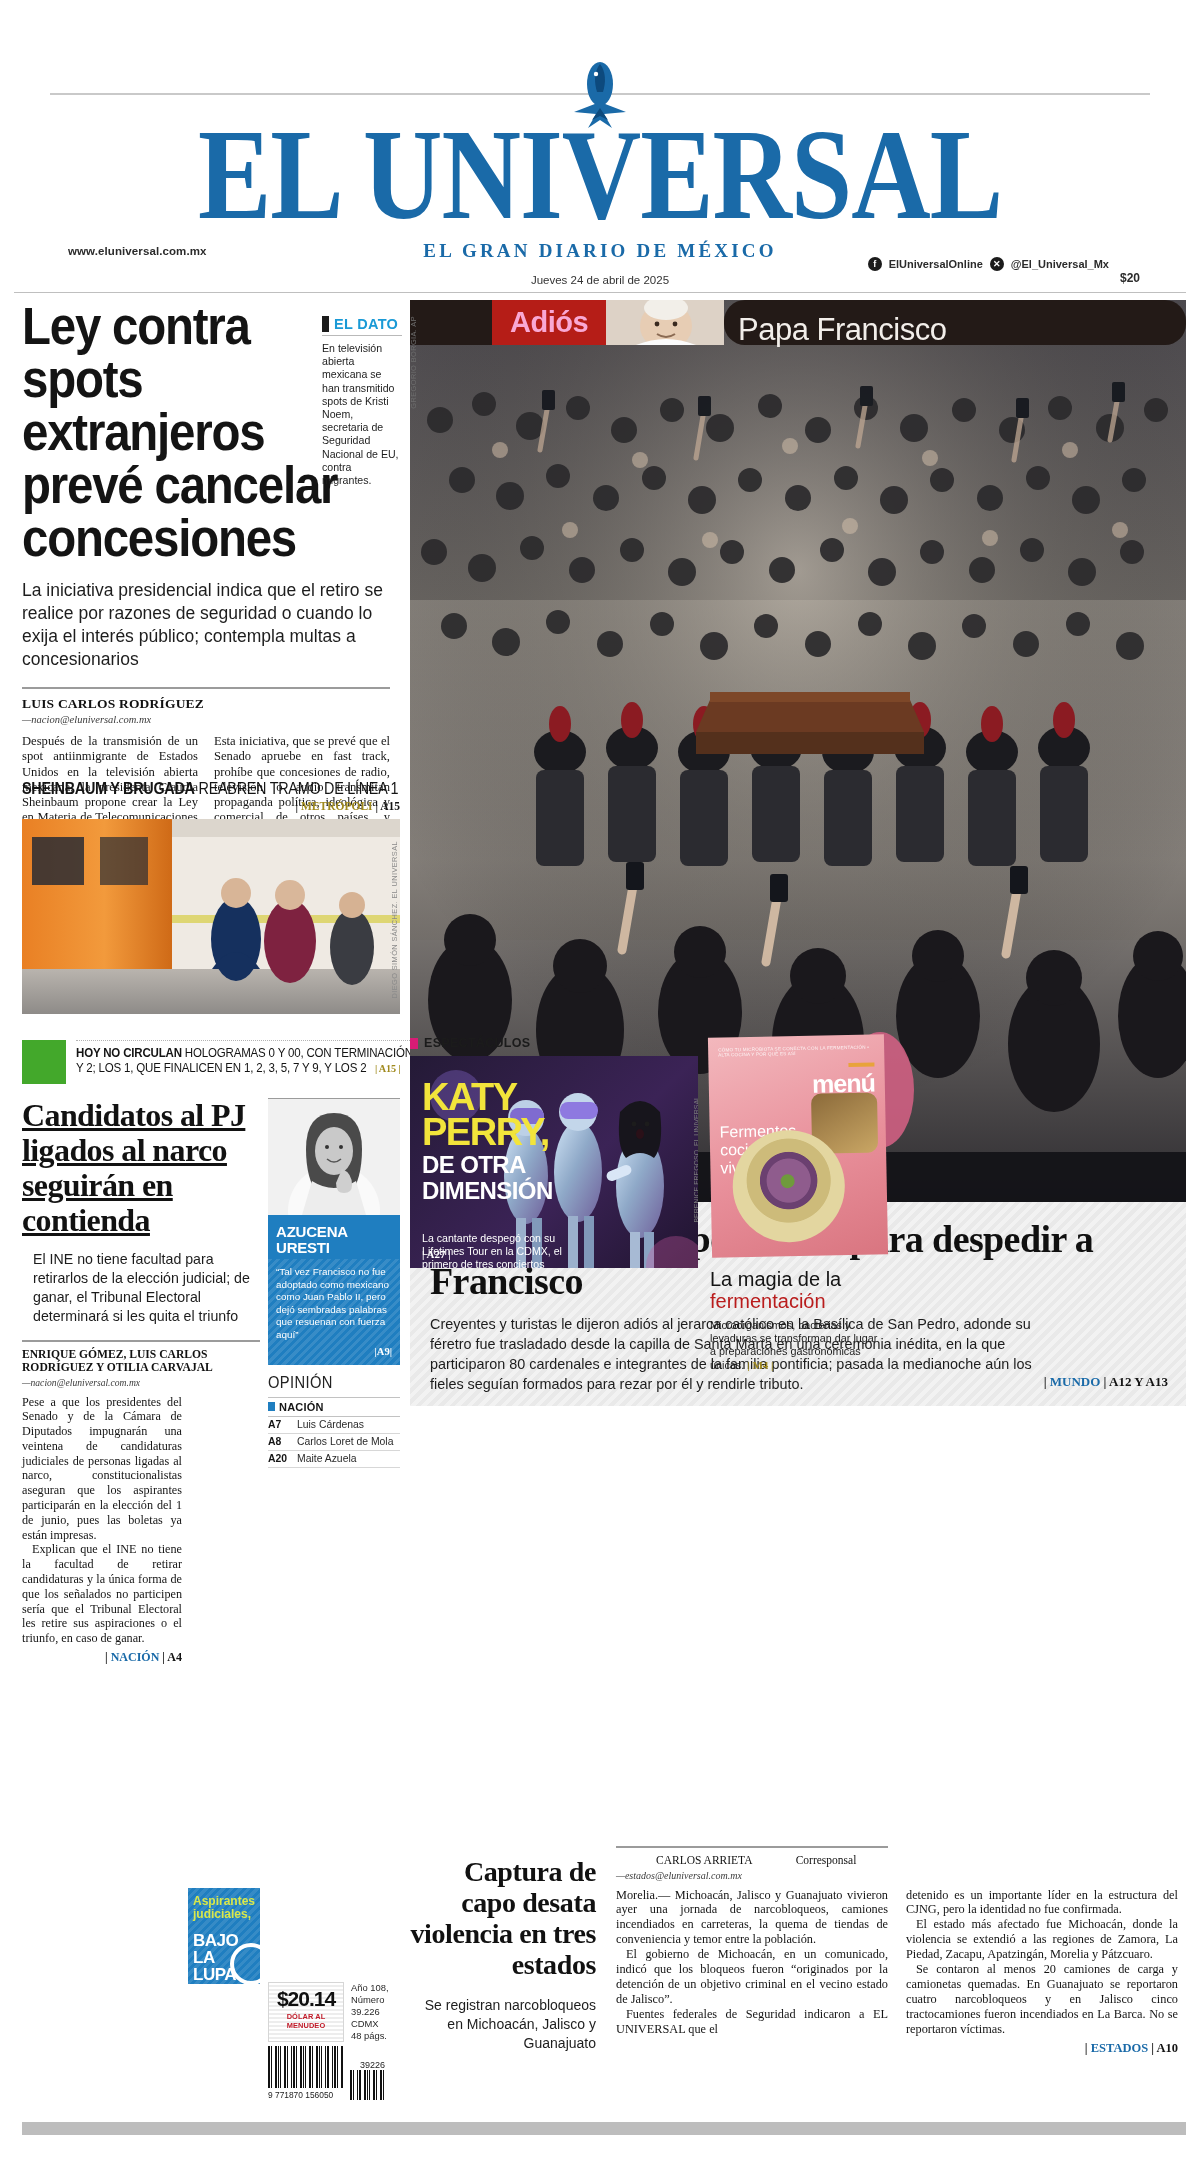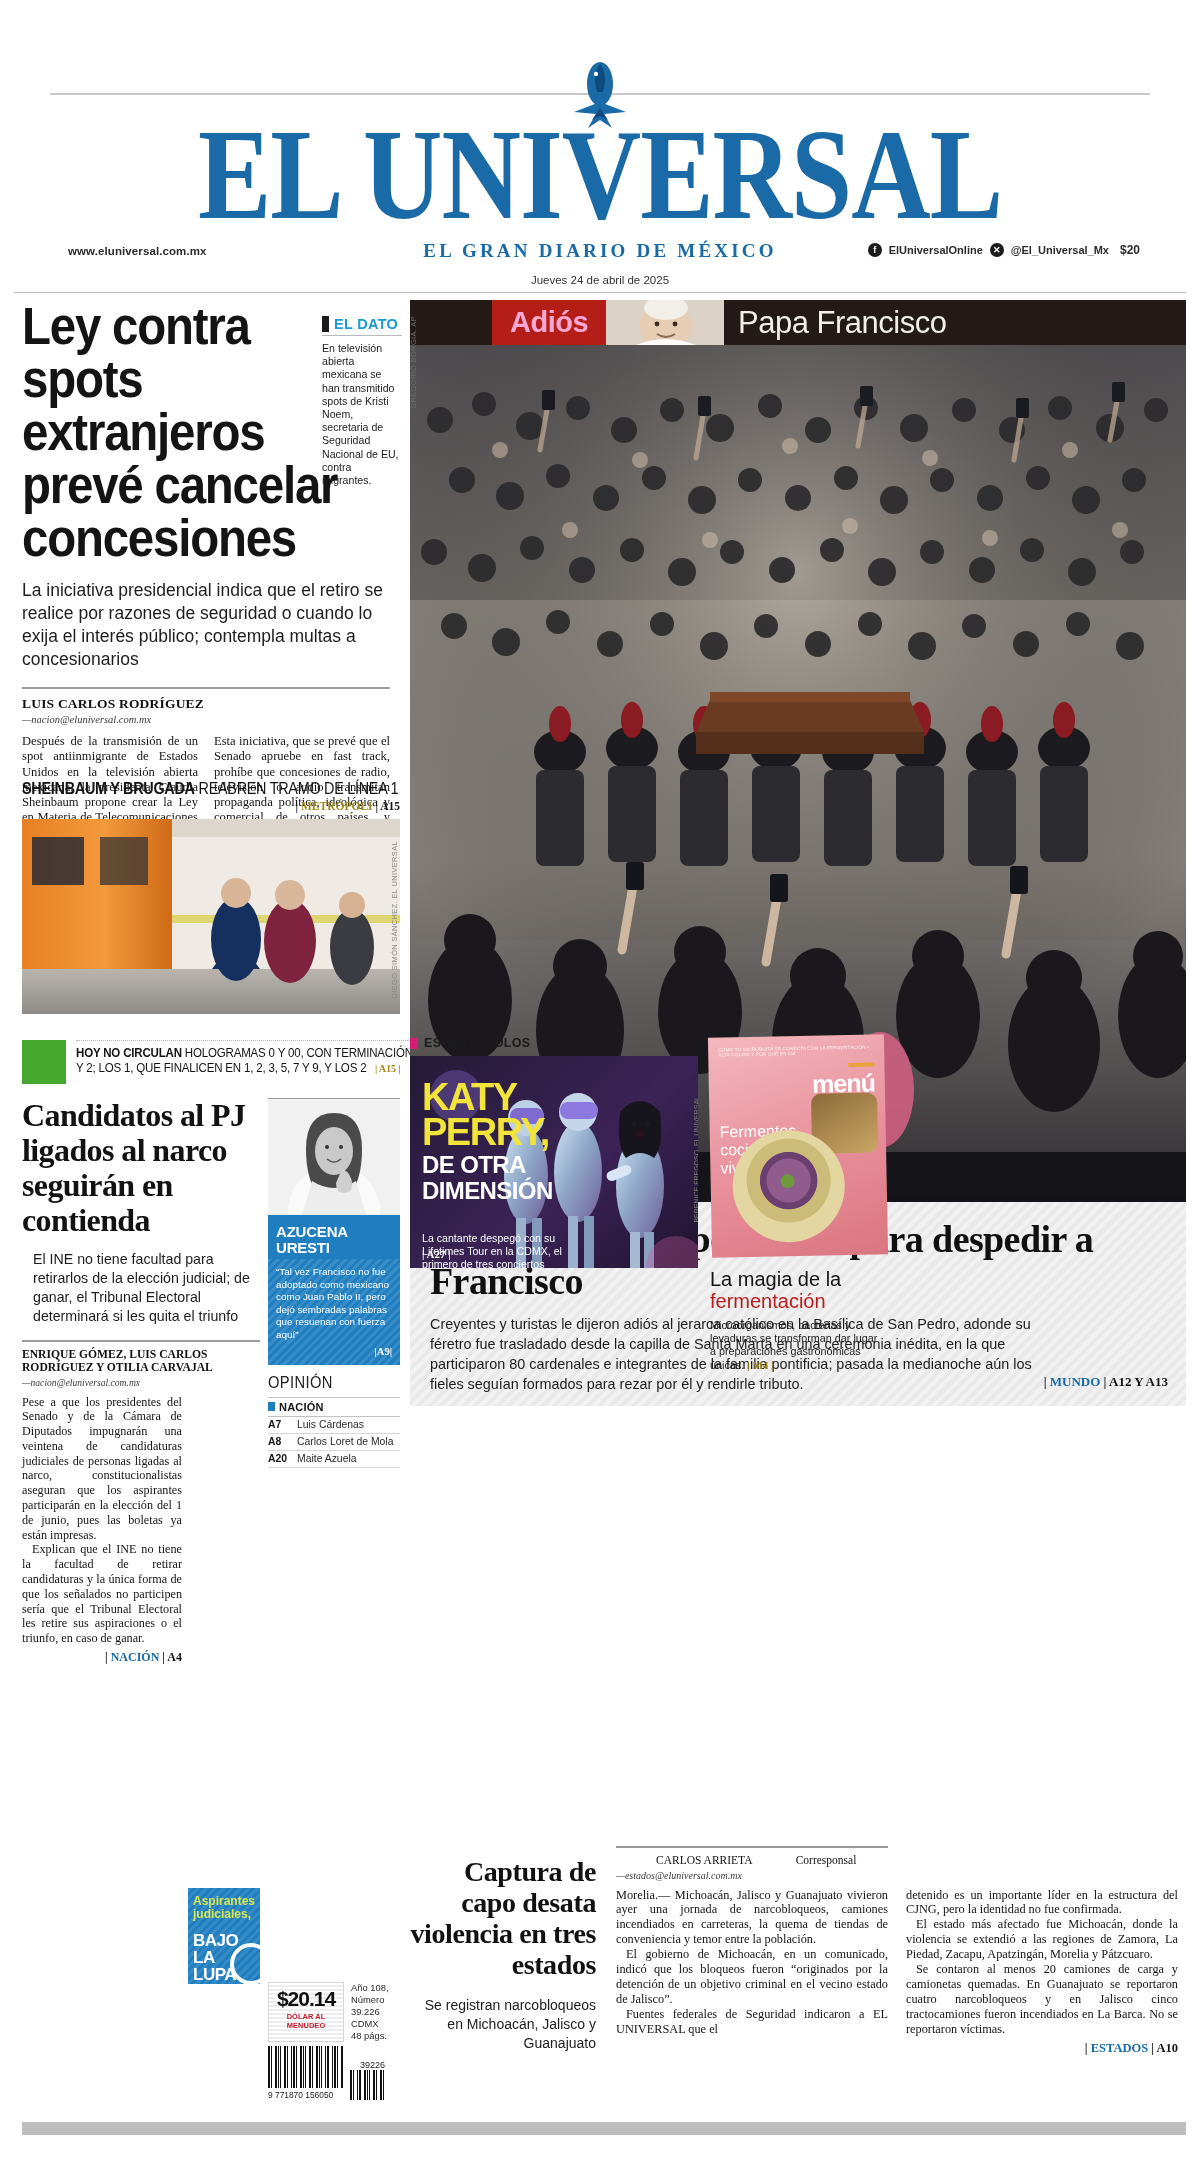--- a/index.html
+++ b/index.html
@@ -28,21 +28,21 @@
   }
   .mast-url{
     position:absolute;left:68px;top:245px;font-size:11.5px;font-weight:700;color:#2b2b2b;letter-spacing:.1px;
   }
   .mast-social{
     position:absolute;right:60px;top:243px;display:flex;align-items:center;gap:7px;
     font-size:11px;color:#2b2b2b;font-weight:600;
   }
   .sicon{width:14px;height:14px;border-radius:50%;background:#1b1b1b;color:#fff;
         display:inline-flex;align-items:center;justify-content:center;font-size:9px;font-weight:700;line-height:1;}
-  .mast-price{font-weight:700;font-size:12px;margin-left:4px;}
+  .mast-price{font-weight:700;font-size:12px;margin-left:4px;margin-top:28px;}
   .dateline{
     position:absolute;left:0;top:274px;width:1200px;text-align:center;
     font-size:11.5px;color:#333;
   }
   .rule-below-mast{position:absolute;left:14px;top:292px;width:1172px;height:1px;background:#bfbfbf;}
 
   
   .colA{position:absolute;left:22px;top:300px;width:378px;}
   .lede-head{
     font-family:"Liberation Sans", sans-serif;
@@ -79,21 +79,21 @@
   
   .hnc{position:absolute;left:22px;top:1040px;width:378px;display:flex;gap:10px;align-items:flex-start;}
   .hnc-chip{width:44px;height:44px;background:#43a82b;flex:none;}
   .hnc-body{flex:1;border-top:1.5px dotted #b4b4b4;padding-top:5px;}
   .hnc-text{font-size:12.4px;line-height:15px;letter-spacing:-.2px;transform:scaleX(.93);transform-origin:left top;white-space:nowrap;}
   .hnc-text b{font-weight:700;}
   .hnc-ref{font-family:"Liberation Serif",serif;font-weight:700;font-size:11px;color:#a08a1e;display:inline-block;margin-left:6px;}
 
   
   .pj{position:absolute;left:22px;top:1098px;width:238px;}
-  .pj-head{font-family:"Liberation Serif",serif;font-weight:700;font-size:32px;line-height:35px;letter-spacing:-.6px;color:#121212;margin:0 0 12px 0;}
+  .pj-head{font-family:"Liberation Serif",serif;font-weight:700;font-size:32px;line-height:35px;letter-spacing:-.6px;color:#121212;margin:0 0 12px 0;text-decoration:underline;}
   .pj-deck{font-size:14.2px;line-height:19px;color:#1c1c1c;margin:0 0 14px 11px;}
   .pj-rule{width:238px;height:1.5px;background:#9b9b9b;margin-bottom:6px;}
   .pj-byline{font-family:"Liberation Serif",serif;font-weight:700;font-size:11.6px;line-height:13.5px;color:#111;}
   .pj-mail{font-family:"Liberation Serif",serif;font-style:italic;font-size:9.6px;color:#3b3b3b;margin:2px 0 7px;}
   .pj-body{font-family:"Liberation Serif",serif;font-size:12.2px;line-height:14.8px;text-align:justify;width:160px;}
   .pj-body p{margin:0;text-indent:10px;}
   .pj-body p.first{text-indent:0;}
   .pj-ref{width:160px;text-align:right;font-family:"Liberation Serif",serif;font-weight:700;font-size:12px;margin-top:4px;}
   .pj-ref .sec{color:#1a6aa8;}
 
@@ -136,21 +136,21 @@
   .bc-right{font-size:9px;color:#222;}
 
   
   .pope{position:absolute;left:410px;top:300px;width:776px;}
   .pope-photo{position:relative;width:776px;height:902px;overflow:hidden;background:#2a2a30;}
   .pope-banner{position:absolute;left:0;top:0;width:776px;height:45px;display:flex;align-items:stretch;z-index:3;}
   .pb-dark{width:82px;background:#231a17;}
   .pb-red{background:#b51d17;display:flex;align-items:center;padding:0 18px;}
   .pb-adios{font-size:29px;font-weight:700;color:#f9a8d4;line-height:1;letter-spacing:-.5px;}
   .pb-face{width:118px;background:linear-gradient(180deg,#d9cfc6,#efe5da);}
-  .pb-dark2{flex:1;background:#231a17;display:flex;align-items:center;padding-left:14px;}
+  .pb-dark2{flex:1;background:#231a17;display:flex;align-items:flex-end;padding-left:14px;border-radius:21px;}
   .pb-papa{font-size:31px;color:#f2eeea;line-height:1;letter-spacing:-.5px;}
   .credit-v{
     position:absolute;left:-1px;top:16px;writing-mode:vertical-rl;transform:rotate(180deg);
     font-size:7.4px;letter-spacing:.4px;color:#6d6d6d;z-index:4;
   }
   .pope-caption{width:776px;background:repeating-linear-gradient(135deg,#f2f2f2 0 4px,#e9e9e9 4px 8px);padding:16px 18px 16px 20px;box-sizing:border-box;margin-top:0;}
   .pope-head{font-family:"Liberation Serif",serif;font-size:38px;line-height:42px;color:#101010;margin:0 0 12px 0;letter-spacing:-.6px;}
   .pope-deck{font-size:14.4px;line-height:20px;color:#1c1c1c;margin:0;width:620px;}
   .pope-ref{text-align:right;font-family:"Liberation Serif",serif;font-weight:700;font-size:13px;margin-top:-20px;}
   .pope-ref .sec{color:#1a6aa8;}

